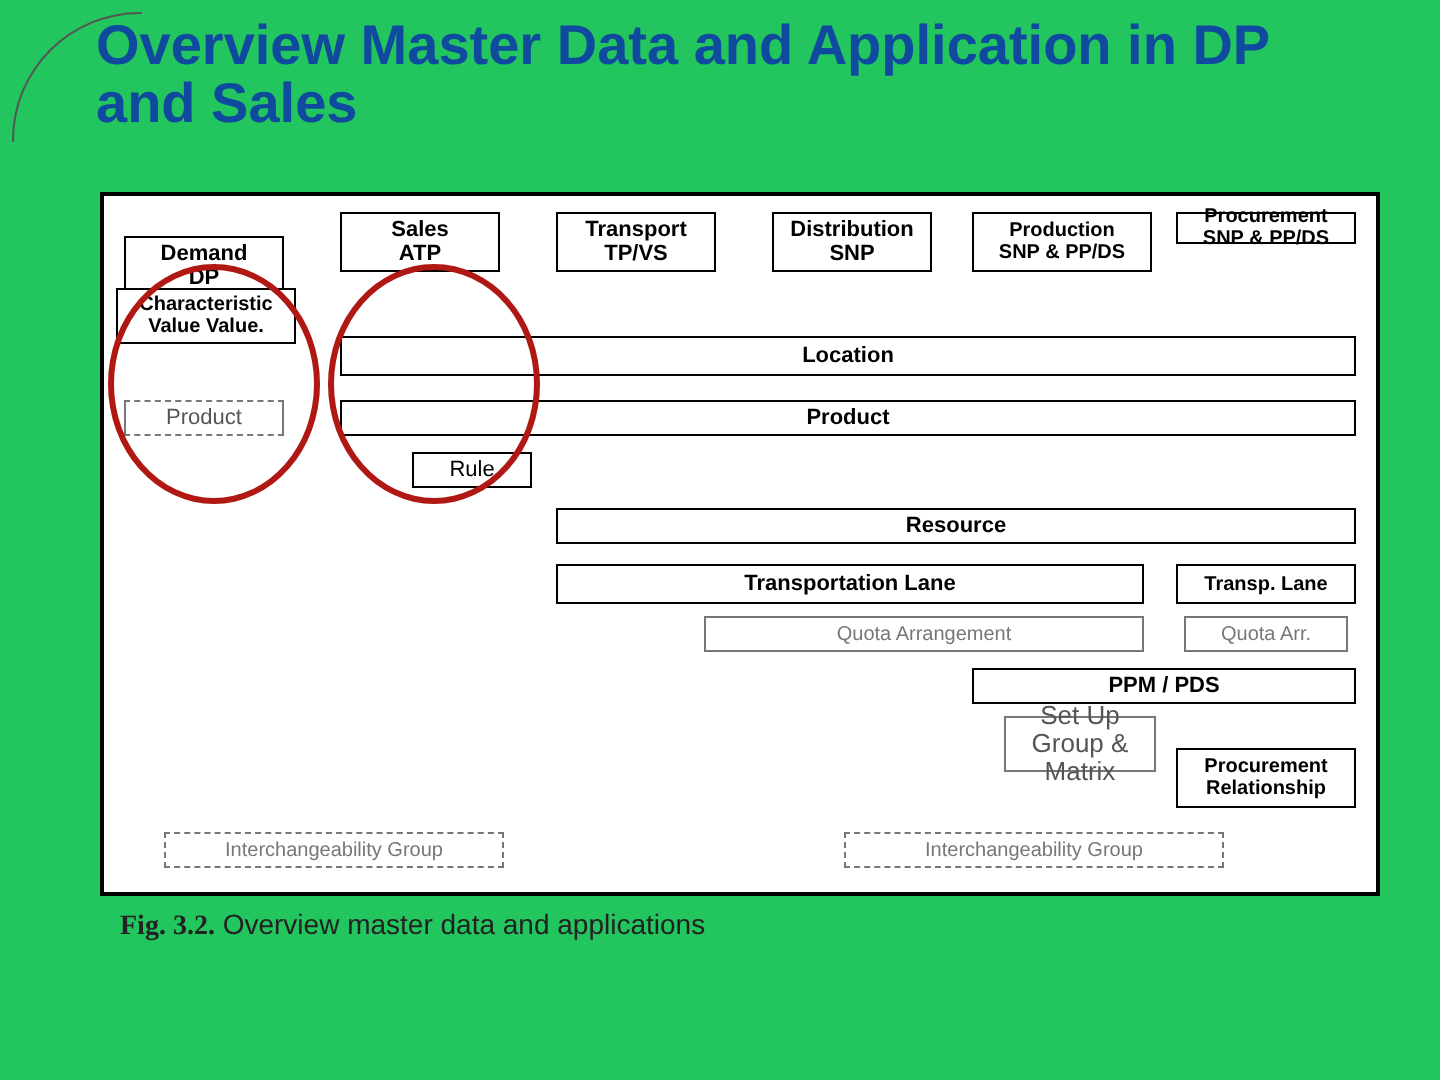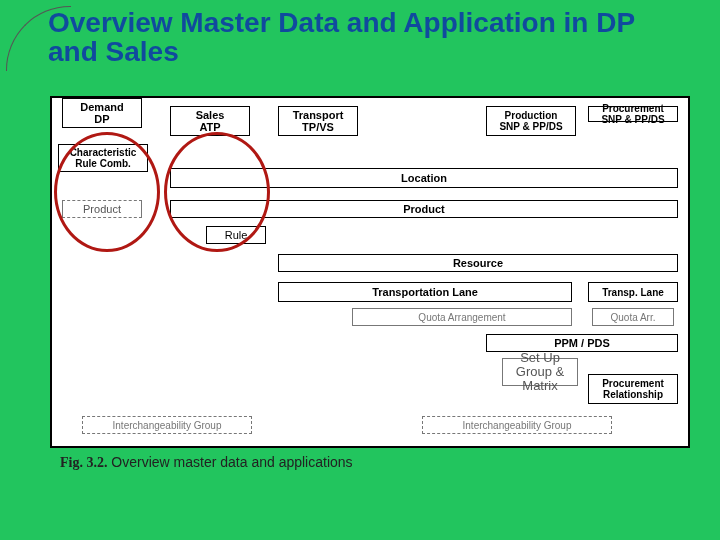--- a/index.html
+++ b/index.html
@@ -18,38 +18,41 @@
 <body>
 
 <div class="page">
   <div class="corner"></div>
   <div class="title">
     <span>Overview Master Data and Application in DP and Sales</span>
   </div>
 
   <div class="diag">
 
-    <div class="box" style="top:0;left:10px;width:80px;height:30px">
+    <div class="box" style="top:20px;left:10px;width:80px;height:30px">
       <div><span>Demand</span><br><span>DP</span></div>
     </div>
     <div class="box" style="top:8px;left:226px;width:80px;height:30px">
       <div><span>Transport</span><br><span>TP/VS</span></div>
     </div>
     <div class="box" style="top:8px;left:118px;width:80px;height:30px">
       <div><span>Sales</span><br><span>ATP</span></div>
+    </div>
+    <div class="box" style="top:8px;left:334px;width:80px;height:30px">
+      <div><span>Distribution</span><br><span>SNP</span></div>
     </div>
     <div class="box" style="top:8px;left:434px;width:90px;height:30px;font-size:10px">
       <div><span>Production</span><br><span>SNP &amp; PP/DS</span></div>
     </div>
     <div class="box" style="top:8px;left:536px;width:90px;height:16px;font-size:10px">
       <div><span>Procurement</span><br><span>SNP &amp; PP/DS</span></div>
     </div>
 
     <div class="box" style="top:46px;left:6px;width:90px;height:28px;font-size:10px">
-      <span>Characteristic Rule Comb.</span>
+      <span>Characteristic Value Value.</span>
     </div>
 
     <div class="box" style="top:70px;left:118px;width:508px;height:20px">
       <span>Location</span>
     </div>
 
     <div class="box soft" style="top:102px;left:10px;width:80px;height:18px;border-top-style:dashed;border-bottom-style:dashed">
       <span>Product</span>
     </div>
 

